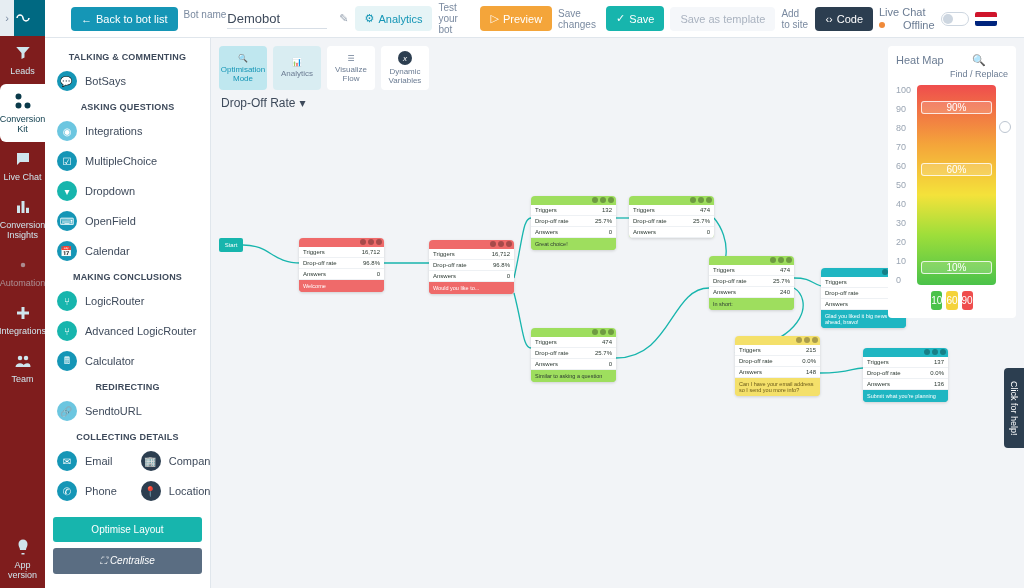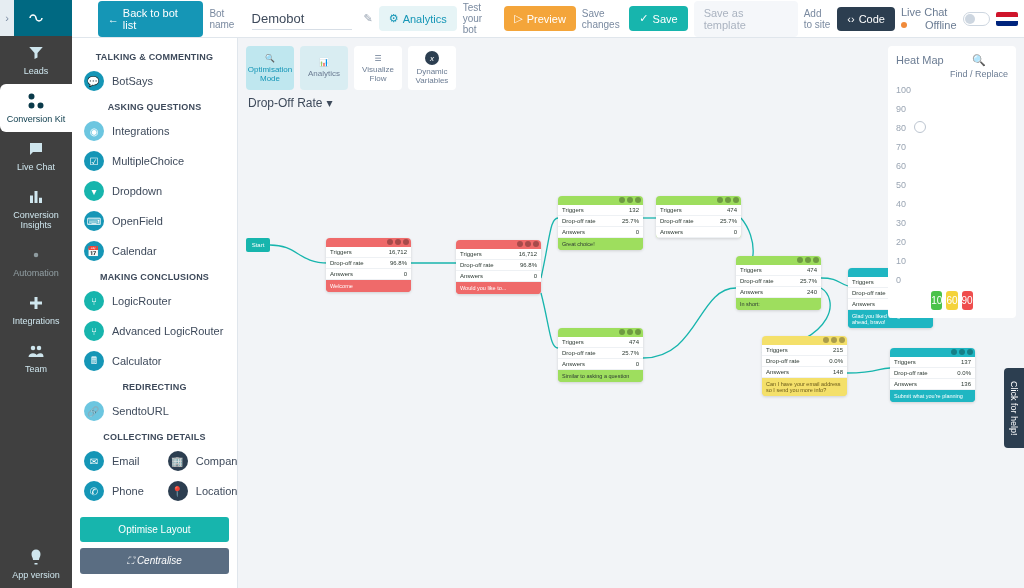--- a/index.html
+++ b/index.html
@@ -1,17 +1,17 @@
 <!DOCTYPE html>
 <html><head>
 <meta charset="utf-8">
 <style>
 * { box-sizing: border-box; margin: 0; padding: 0; font-family: -apple-system, Arial, sans-serif; }
 body { width: 1024px; height: 588px; overflow: hidden; display: flex; background: #f2f4f7; font-size: 11px; color: #3e4a5b; }
-.nav { width: 72px; background: #404040; display: flex; flex-direction: column; align-items: center; color: #cfe6ee; }
+.nav { width: 45px; background: #7f1d1d; display: flex; flex-direction: column; align-items: center; color: #cfe6ee; }
 .nav .logo { width: 100%; height: 36px; background: #006982; display: flex; align-items: center; justify-content: center; }
 .nav .item { width: 100%; padding: 8px 2px; display: flex; flex-direction: column; align-items: center; gap: 4px; font-size: 9px; text-align: center; }
 .nav .item.active { background: #fff; color: #0a3a4a; border-radius: 6px 0 0 6px; }
 .nav .spacer { flex: 1; }
 .nav svg, .nav .ic { width: 18px; height: 18px; }
 .main { flex: 1; display: flex; flex-direction: column; }
 .topbar { height: 38px; background: #fff; display: flex; align-items: center; gap: 6px; padding: 0 6px; border-bottom: 1px solid #e0e6ec; font-size: 11px; }
 .tbtn { display: flex; align-items: center; gap: 4px; padding: 6px 10px; border-radius: 4px; background: #1596b6; color: #fff; }
 .tbtn.preview { background: #f4a53a; }
 .tbtn.save { background: #17b5ad; }
@@ -507,20 +507,25 @@
               <span>80</span>
               <span>70</span>
               <span>60</span>
               <span>50</span>
               <span>40</span>
               <span>30</span>
               <span>20</span>
               <span>10</span>
               <span>0</span>
             </div>
+          <div class="bar">
+            <div class="mark" style="top:16px">90%</div>
+            <div class="mark" style="top:78px">60%</div>
+            <div class="mark" style="top:176px">10%</div>
+          </div>
           <div class="slider"></div>
         </div>
         <div class="chips" id="heat-chips">
             <div class="chip" style="background: rgb(74, 194, 74);">10</div>
             <div class="chip" style="background: rgb(244, 211, 58);">60</div>
             <div class="chip" style="background: rgb(239, 77, 77);">90</div>
           </div>
       </div>
 
       <div class="helpbtn">Click for help!</div>

